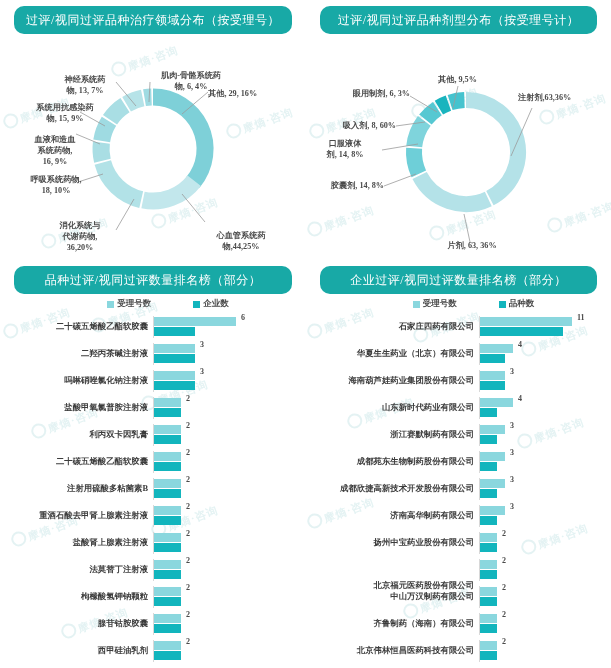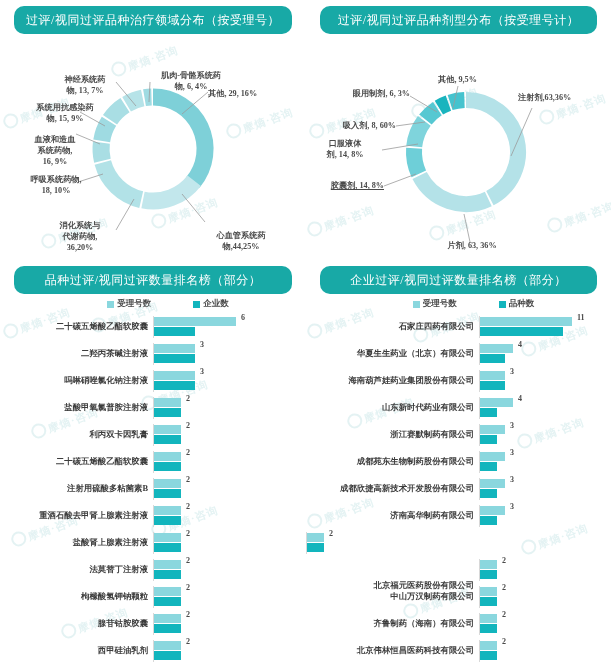--- a/index.html
+++ b/index.html
@@ -202,21 +202,21 @@
           <line x1="205" y1="122" x2="226" y2="74"></line>
           <line x1="158" y1="180" x2="164" y2="208"></line>
         </g>
       </svg>
 
       <div class="lbl l" style="left:132px;top:40px;width:120px;"><span style="white-space:pre-line;">其他, 9,5%</span></div>
       <div class="lbl r" style="left:4px;top:54px;width:100px;"><span style="white-space:pre-line;">眼用制剂, 6, 3%</span></div>
       <div class="lbl r" style="left:2px;top:86px;width:88px;"><span style="white-space:pre-line;">吸入剂, 8, 60%</span></div>
       <div class="lbl c" style="left:0px;top:104px;width:78px;"><span style="white-space:pre-line;">口服液体
 剂, 14, 8%</span></div>
-      <div class="lbl r" style="left:0px;top:146px;width:78px;"><span style="white-space:pre-line;text-decoration:underline;">胶囊剂, 14, 8%</span></div>
+      <div class="lbl r" style="left:0px;top:146px;width:78px;"><span style="white-space:pre-line;">胶囊剂, 14, 8%</span></div>
       <div class="lbl l" style="left:212px;top:58px;width:96px;"><span style="white-space:pre-line;">注射剂,63,36%</span></div>
       <div class="lbl c" style="left:118px;top:206px;width:96px;"><span style="white-space:pre-line;">片剂, 63, 36%</span></div>
     </div>
   </div>
 
   <div class="panel">
     <div class="panel-header">品种过评/视同过评数量排名榜（部分）</div>
     <div class="panel-body">
 
       <div class="wm" style="left:2px;top:20px;"><span class="ring"></span><span>摩熵·咨询</span></div>
@@ -430,20 +430,21 @@
           </div>
           <div class="brow">
             <div class="bname" style="width: 168px;">济南高华制药有限公司</div>
             <div class="bstack">
               <div class="bar a" style="width: 25px;"></div>
               <div class="bar b" style="width: 17px;"></div>
               <div class="bval" style="left: 30px;">3</div>
             </div>
           </div>
           <div class="brow">
+            <div class="bname" style="width: 168px;">扬州中宝药业股份有限公司</div>
             <div class="bstack">
               <div class="bar a" style="width: 17px;"></div>
               <div class="bar b" style="width: 17px;"></div>
               <div class="bval" style="left: 22px;">2</div>
             </div>
           </div>
           <div class="brow">
             <div class="bname" style="width: 168px; margin-top: 32px;">北京福元医药股份有限公司</div>
             <div class="bstack">
               <div class="bar a" style="width: 17px;"></div>

